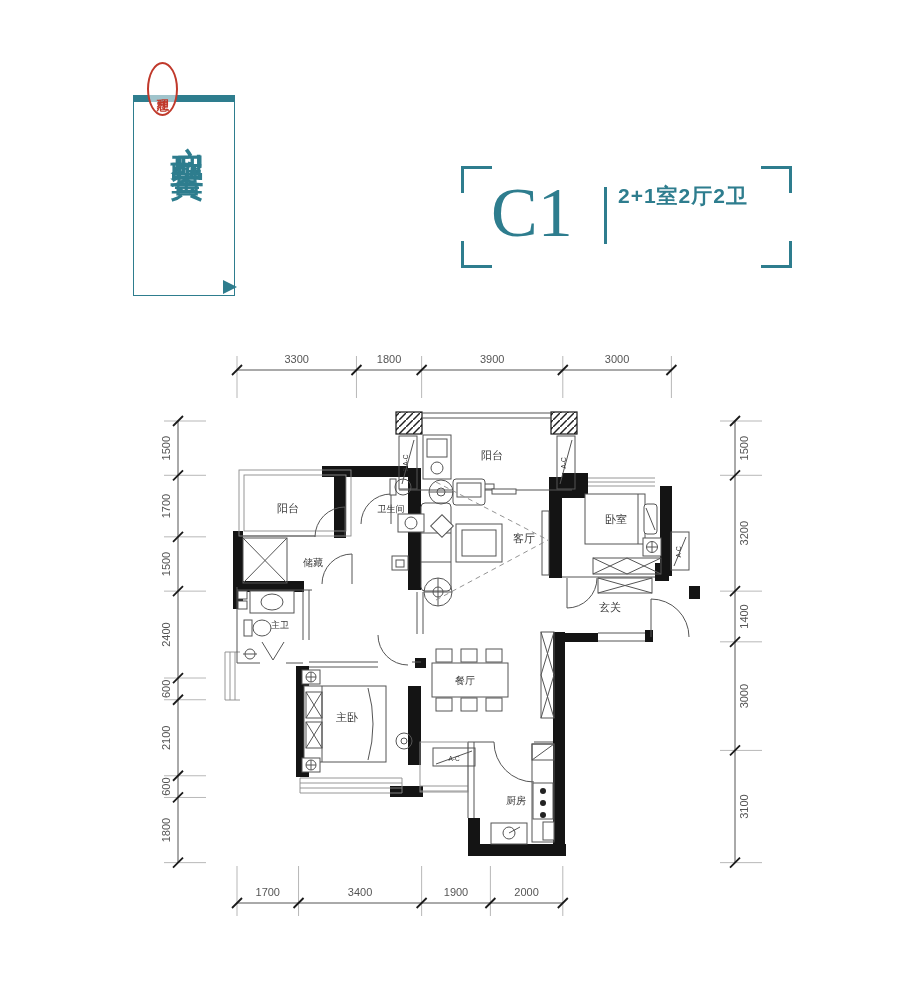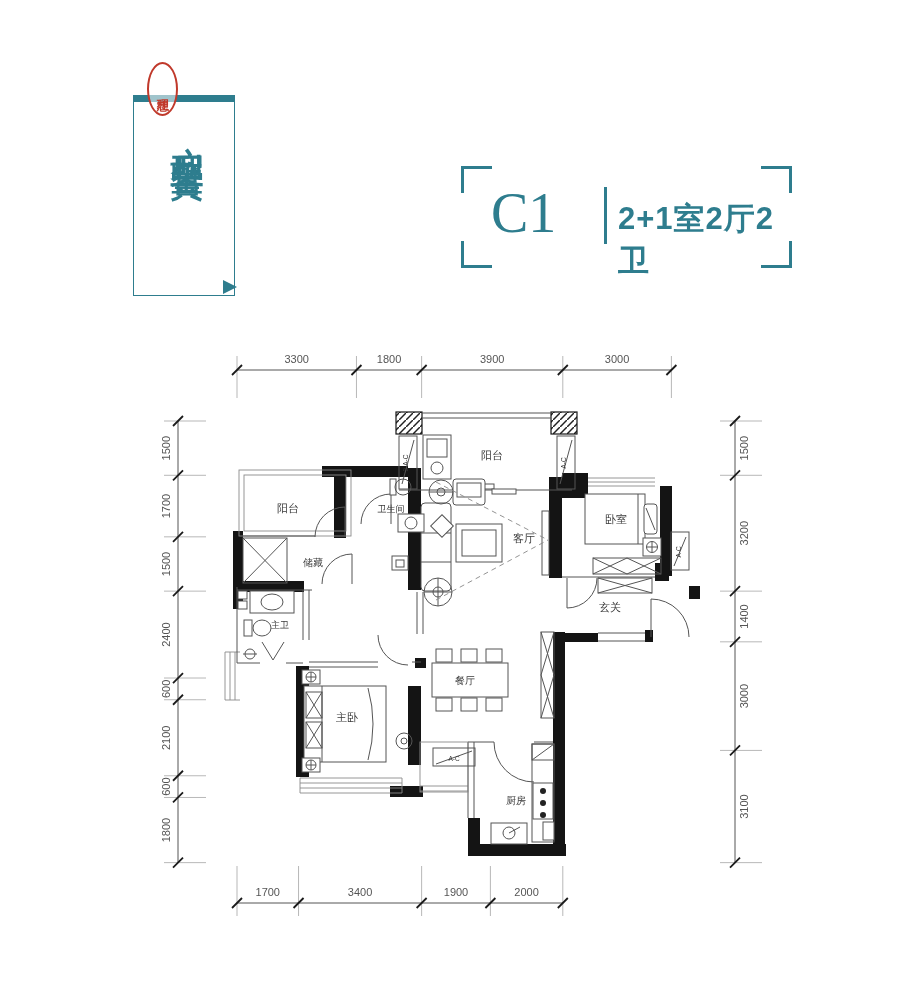--- a/index.html
+++ b/index.html
@@ -22,29 +22,29 @@
         writing-mode:vertical-rl;text-orientation:upright;font-size:12px;line-height:13px;font-weight:bold;}
 
   
   .tblock{position:absolute;left:461px;top:166px;width:331px;height:102px;}
   .cor{position:absolute;width:28px;height:24px;}
   .c-tl{left:0;top:0;border-left:3px solid #2e7d8e;border-top:3px solid #2e7d8e;}
   .c-tr{right:0;top:0;border-right:3px solid #2e7d8e;border-top:3px solid #2e7d8e;}
   .c-bl{left:0;bottom:0;border-left:3px solid #2e7d8e;border-bottom:3px solid #2e7d8e;}
   .c-br{right:0;bottom:0;border-right:3px solid #2e7d8e;border-bottom:3px solid #2e7d8e;}
   .c1{position:absolute;left:30px;top:-4px;font-family:"Liberation Serif","DejaVu Serif",serif;
-      font-size:56px;line-height:102px;color:#2e7d8e;}
+      font-size:70px;line-height:102px;color:#2e7d8e;}
   .tdiv{position:absolute;left:143px;top:21px;width:3px;height:57px;background:#2e7d8e;}
   .tinfo{position:absolute;left:157px;top:13px;color:#2e7d8e;}
   .trow1{display:flex;align-items:flex-start;height:34px;}
   .jm{writing-mode:vertical-rl;text-orientation:upright;font-size:10px;line-height:11px;
       font-weight:bold;height:24px;margin-top:6px;margin-right:2px;letter-spacing:1px;}
   .area{font-size:27px;font-weight:bold;letter-spacing:0.5px;}
   .sup{font-size:14px;font-weight:bold;position:relative;top:-2px;left:1px;}
-  .spec{font-size:31px;font-weight:bold;letter-spacing:1px;margin-top:19px;}
+  .spec{font-size:21px;font-weight:bold;letter-spacing:1px;margin-top:3px;}
 
   
   svg{position:absolute;left:0;top:0;}
   .w  {fill:#141414;stroke:none;}
   .hat{fill:url(#hatch);stroke:#141414;stroke-width:1.2;}
   .ln {stroke:#555;stroke-width:1;fill:none;}
   .th {stroke:#8a8a8a;stroke-width:0.9;fill:none;}
   .fu {stroke:#555;stroke-width:1;fill:#fff;}
   .fuo{stroke:#555;stroke-width:1;fill:none;}
   .dash{stroke:#888;stroke-width:0.9;fill:none;stroke-dasharray:5 4;}

